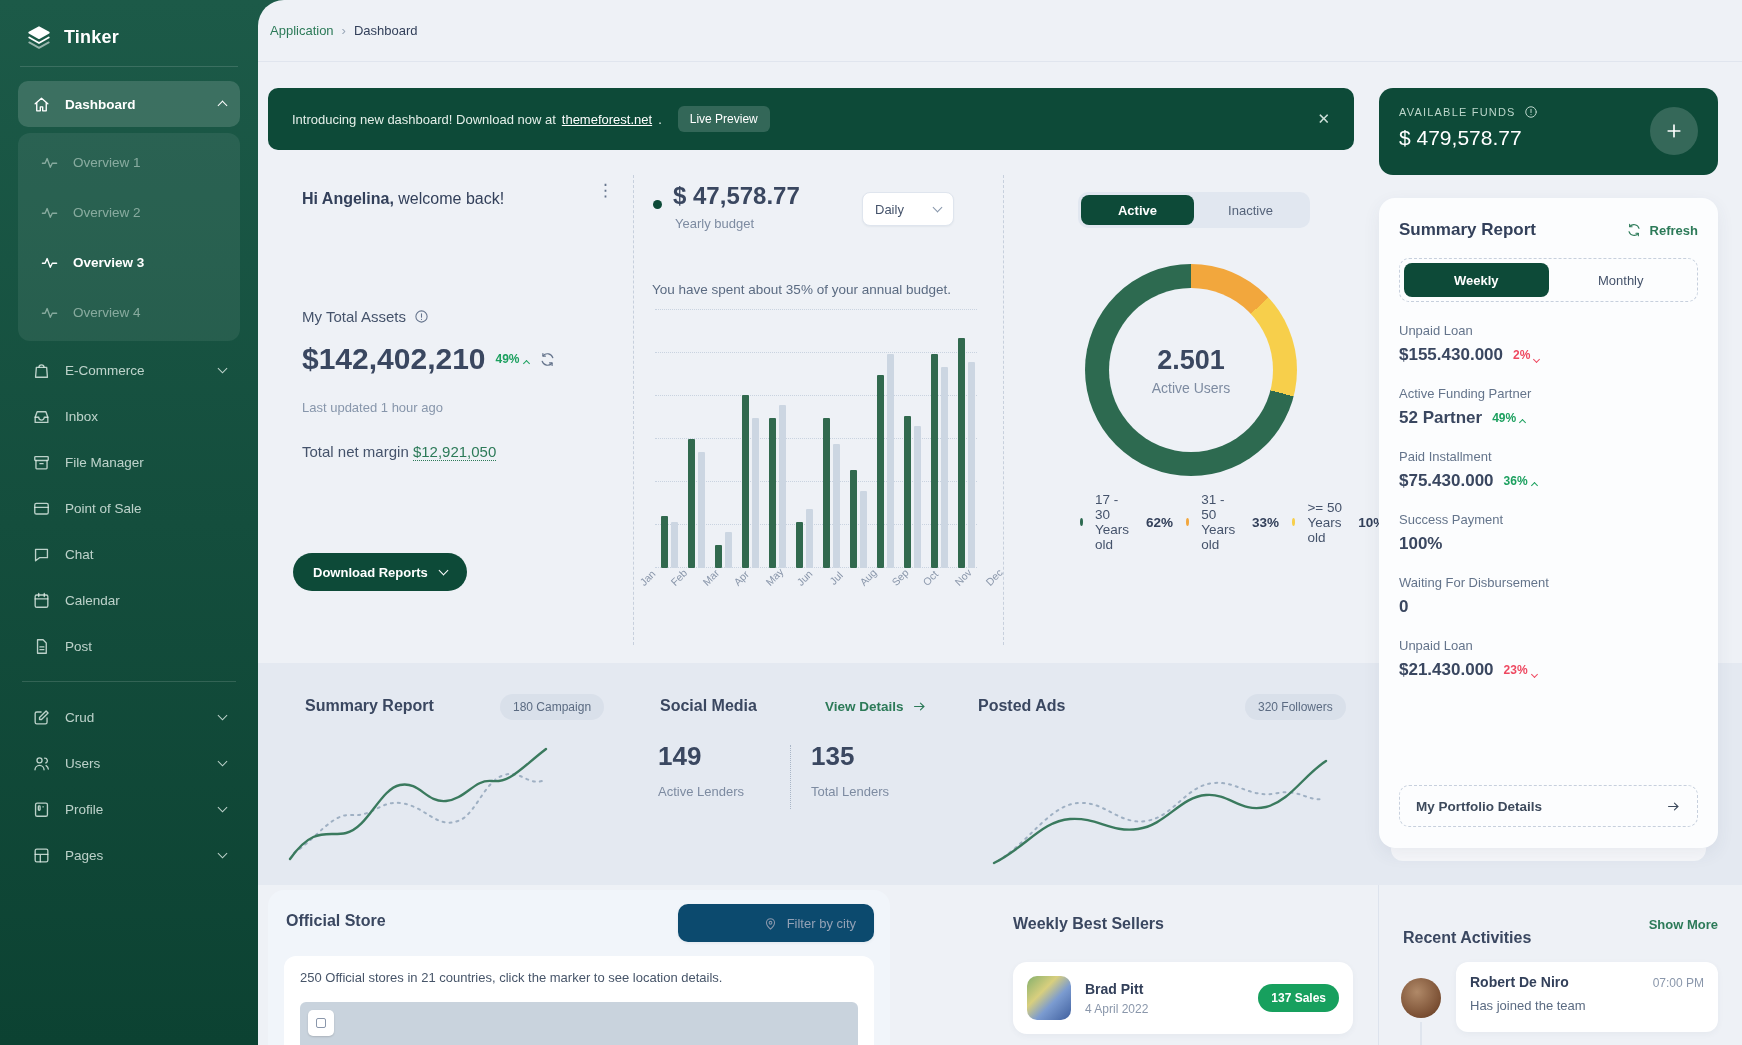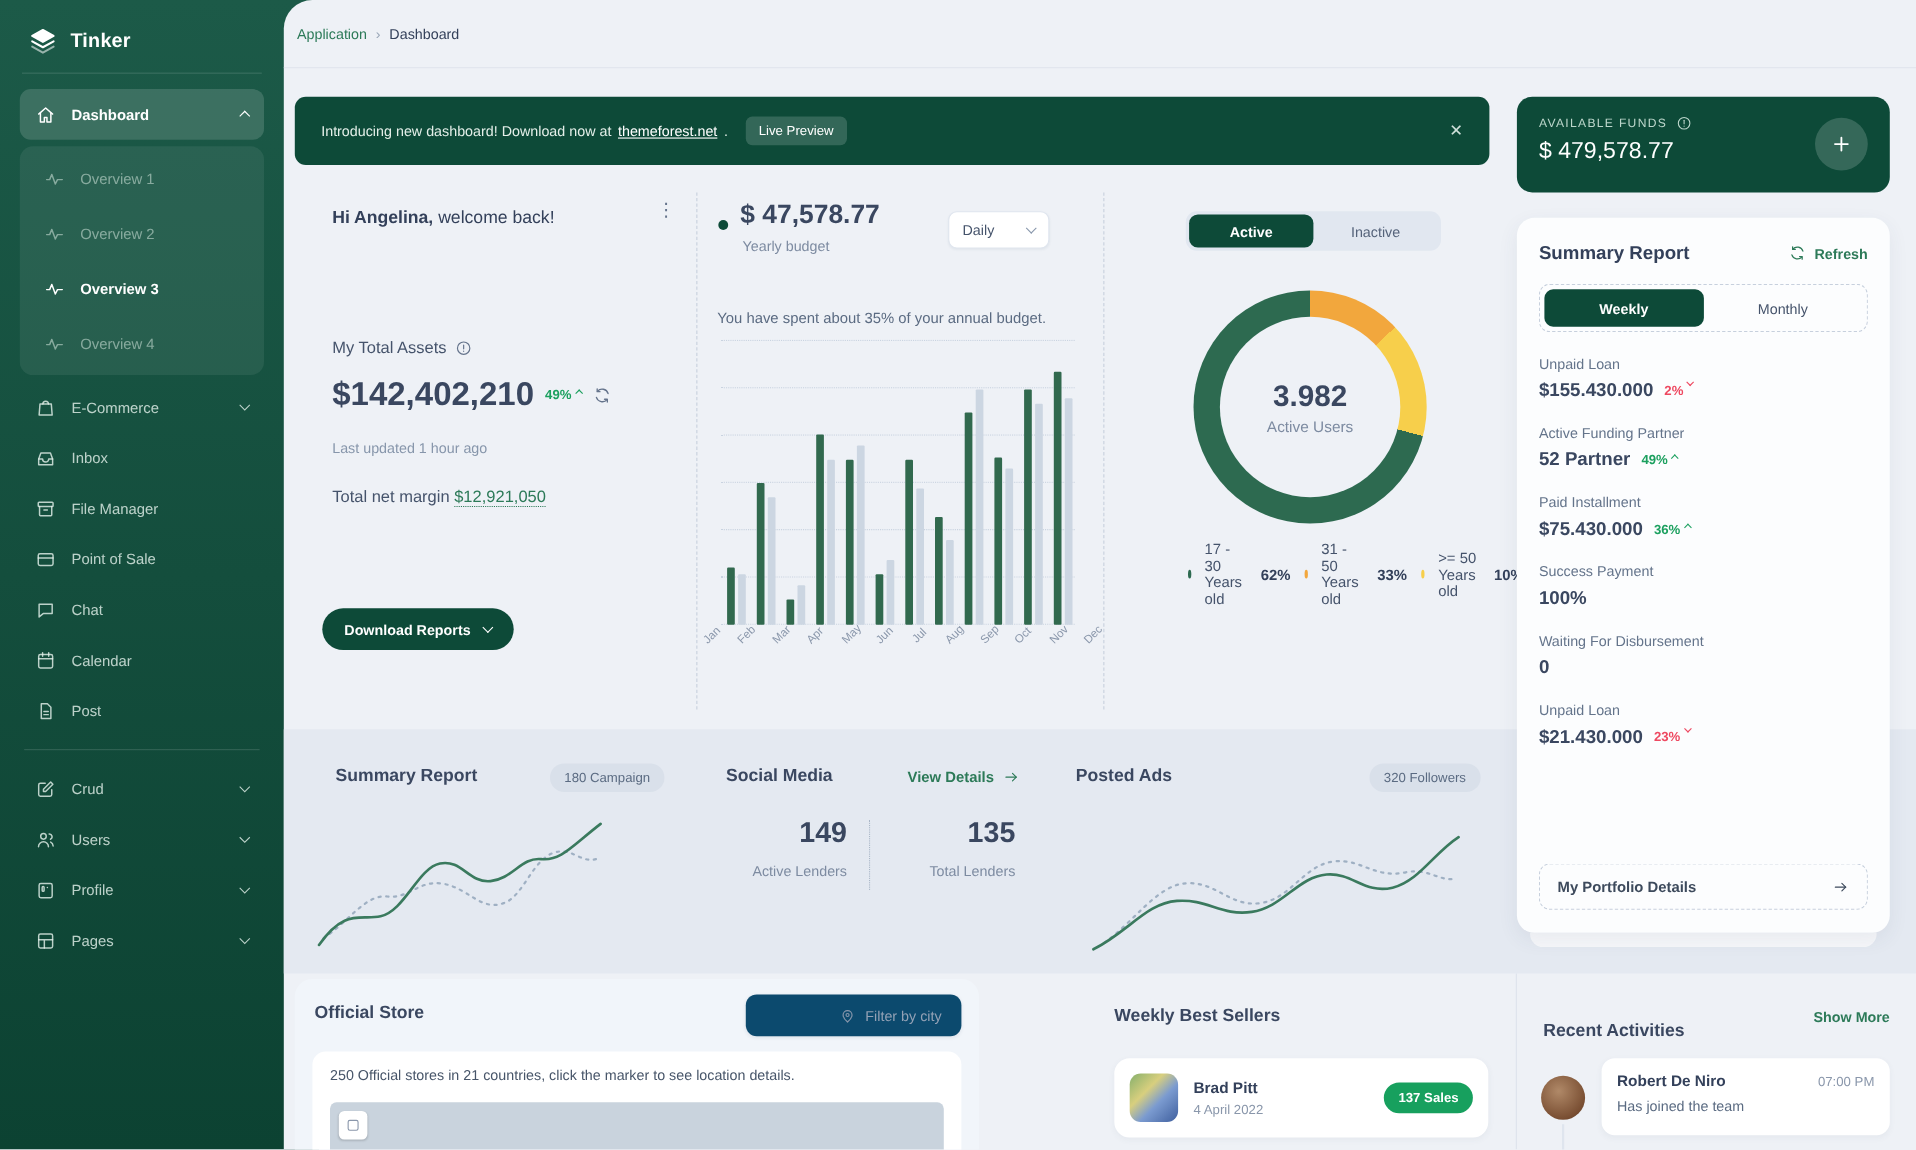--- a/index.html
+++ b/index.html
@@ -60,21 +60,21 @@
   
   #top-section{position:absolute;left:0;top:160px;width:1105px;height:503px;}
   .vdash{position:absolute;top:15px;bottom:18px;width:0;border-left:1px dashed #c7d0dd;}
   #colA{position:absolute;left:0;top:0;width:375px;height:100%;}
   #colA .greet{position:absolute;left:44px;top:30px;font-size:16px;color:#33405a;}
   #colA .greet b{font-weight:bold;}
   .kebab{position:absolute;left:339px;top:22px;color:#65748c;font-size:17px;letter-spacing:0;cursor:pointer;line-height:1.1;}
   #colA .assets-label{position:absolute;left:44px;top:148px;font-size:15px;color:#45536b;display:flex;gap:8px;align-items:center;}
   #colA .amount-row{position:absolute;left:44px;top:182px;display:flex;align-items:center;gap:10px;}
   #colA .amount{font-size:30px;font-weight:bold;color:#3a4760;}
-  .delta{font-size:12px;font-weight:bold;display:inline-flex;align-items:flex-start;gap:4px;}
+  .delta{font-size:12px;font-weight:bold;display:inline-flex;align-items:flex-end;gap:4px;}
   .delta.up{color:var(--green-bright);}
   .delta.down{color:var(--red);}
   .delta .chev{width:5px;height:5px;border-width:1.4px;}
   .refresh-ic{color:#65748c;cursor:pointer;}
   #colA .updated{position:absolute;left:44px;top:240px;font-size:13px;color:#8796ab;}
   #colA .margin-row{position:absolute;left:44px;top:283px;font-size:15px;color:#45536b;}
   #colA .margin-val{color:var(--green-accent);border-bottom:1.5px dotted var(--green-accent);cursor:pointer;}
   .btn-dark{background:var(--green-dark);color:#fff;border:none;border-radius:19px;font-size:13px;font-weight:bold;font-family:inherit;display:inline-flex;align-items:center;gap:12px;cursor:pointer;}
   #dl-btn{position:absolute;left:35px;top:393px;height:38px;padding:0 20px;}
 
@@ -127,21 +127,21 @@
 
   
   #band{position:absolute;left:0;top:663px;width:1484px;height:222px;background:var(--band);}
   .band-h{position:absolute;font-size:16px;font-weight:bold;color:#3a4760;top:34px;}
   .band-pill{position:absolute;top:31px;background:#d9e0ea;color:#5b6b82;font-size:12px;border-radius:13px;padding:6px 13px;}
   .spark{position:absolute;top:78px;}
   .spark path{fill:none;stroke-width:2.4;stroke-linecap:round;}
   .spark .solid{stroke:#3a7a5e;}
   .spark .dots{stroke:#9fb0c3;stroke-width:2;stroke-dasharray:2 5;}
   #social-nums{position:absolute;left:400px;top:78px;display:flex;gap:20px;}
-  .snum-col{width:112px;text-align:right;}
+  .snum-col{width:112px;text-align:left;}
   .snum{font-size:26px;font-weight:bold;color:#3a4760;}
   .snum-lbl{font-size:13px;color:#7d8ba1;margin-top:12px;}
   .snum-div{width:0;border-left:1px dotted #a9b6c7;height:64px;margin-top:4px;}
   .view-details{position:absolute;left:567px;top:36px;color:var(--green-accent);font-size:13.5px;font-weight:bold;display:flex;align-items:center;gap:8px;cursor:pointer;}
 
   
   #bottom{position:absolute;left:0;top:890px;width:1484px;height:155px;}
   #store-card{position:absolute;left:10px;top:0;width:622px;height:170px;background:#f1f5fa;border-radius:16px;}
   #store-card .sh{position:absolute;left:18px;top:22px;font-size:16px;font-weight:bold;color:#3a4760;}
   .filter-input{position:absolute;right:16px;top:14px;width:196px;height:38px;background:#0c4a6e;border-radius:10px;box-shadow:0 1px 3px rgba(40,60,90,.08);display:flex;align-items:center;gap:9px;padding:0 18px;color:#93a1b5;font-size:13px;cursor:text;justify-content:flex-end;}
@@ -550,21 +550,21 @@
         </div>
     </div>
 
     <div id="colC">
       <div class="toggle">
         <div class="opt on">Active</div>
         <div class="opt">Inactive</div>
       </div>
       <div id="donut" style="background: conic-gradient(rgb(242, 167, 61) 0%, rgb(242, 167, 61) 13%, rgb(247, 207, 75) 13%, rgb(247, 207, 75) 29%, rgb(45, 106, 80) 29%, rgb(45, 106, 80) 100%);">
         <div class="hole">
-          <div class="num">3.982</div>
+          <div class="num">2.501</div>
           <div class="sub">Active Users</div>
         </div>
       </div>
       <div id="legend">
           <div class="leg-row">
             <span class="leg-dot" style="background:#2d6a50"></span>
             <span>17 - 30 Years old</span>
             <span class="leg-val">62%</span>
           </div>
           <div class="leg-row">

